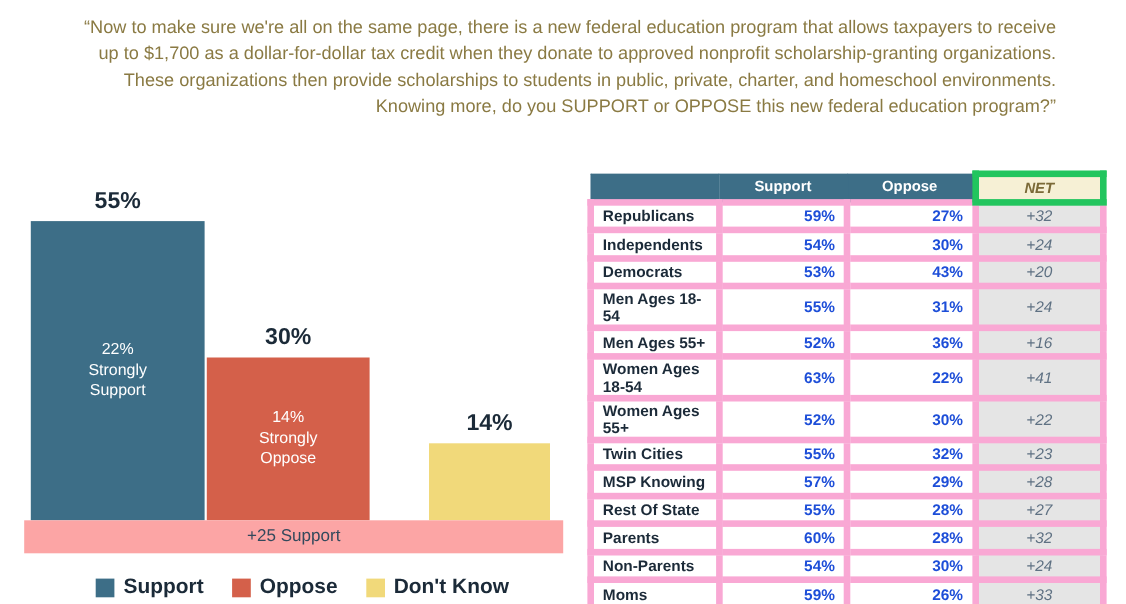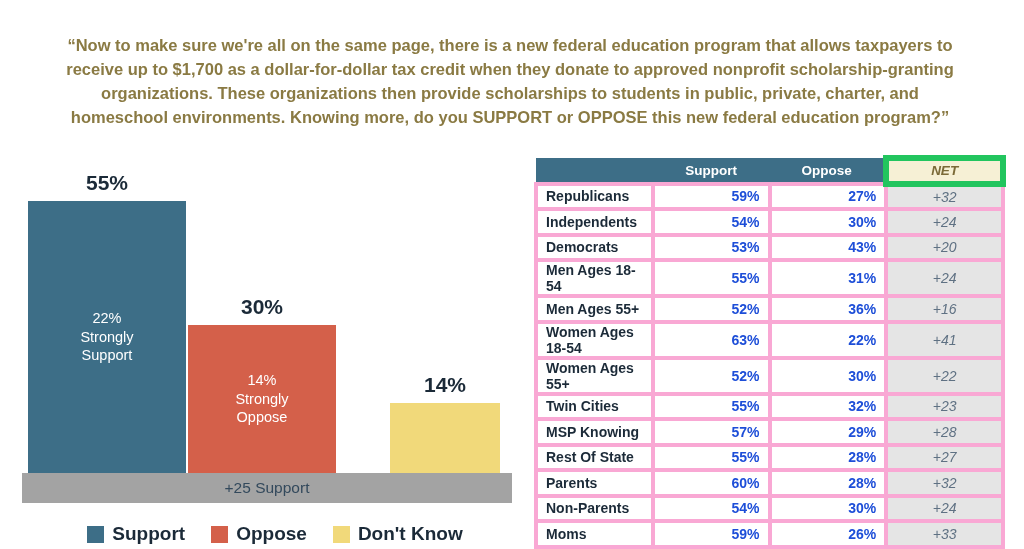--- a/index.html
+++ b/index.html
@@ -15,26 +15,25 @@
     overflow: hidden;
     position: relative;
   }
 
   
   #question {
     position: absolute;
     left: 60px;
     top: 14px;
     width: 900px;
-    text-align: center;
+    text-align: right;
     font-size: 16.5px;
     line-height: 1.45;
     color: #8a7a43;
-    font-weight: 700;
-    margin-top: 20px;
+    font-weight: 400;
   }
 
   
   #chart-area {
     position: absolute;
     left: 0;
     top: 155px;
     width: 520px;
     height: 390px;
   }
@@ -74,21 +73,21 @@
   #bar-support { background: #3d6e87; height: 272px; }
   #bar-oppose  { background: #d4604a; height: 148px; }
   #bar-dk      { background: #f1d97a; height: 70px; }
 
   #net-bar {
     position: absolute;
     left: 22px;
     bottom: 42px;
     width: 490px;
     height: 30px;
-    background: #a3a3a3;
+    background: #fca5a5;
     display: flex;
     align-items: center;
     justify-content: center;
     font-size: 15.5px;
     color: #33495c;
   }
 
   #legend {
     position: absolute;
     left: 40px;
@@ -119,21 +118,21 @@
     left: 534px;
     top: 155px;
     width: 472px;
   }
   table {
     border-collapse: collapse;
     width: 472px;
     table-layout: fixed;
   }
   th, td {
-    border: 4px solid #f9a8d4;
+    border: 6px solid #f9a8d4;
     height: 25.5px;
     font-size: 14px;
     padding: 0 8px;
     box-sizing: border-box;
   }
   thead th {
     background: #3d6e87;
     color: #ffffff;
     font-weight: bold;
     text-align: center;

